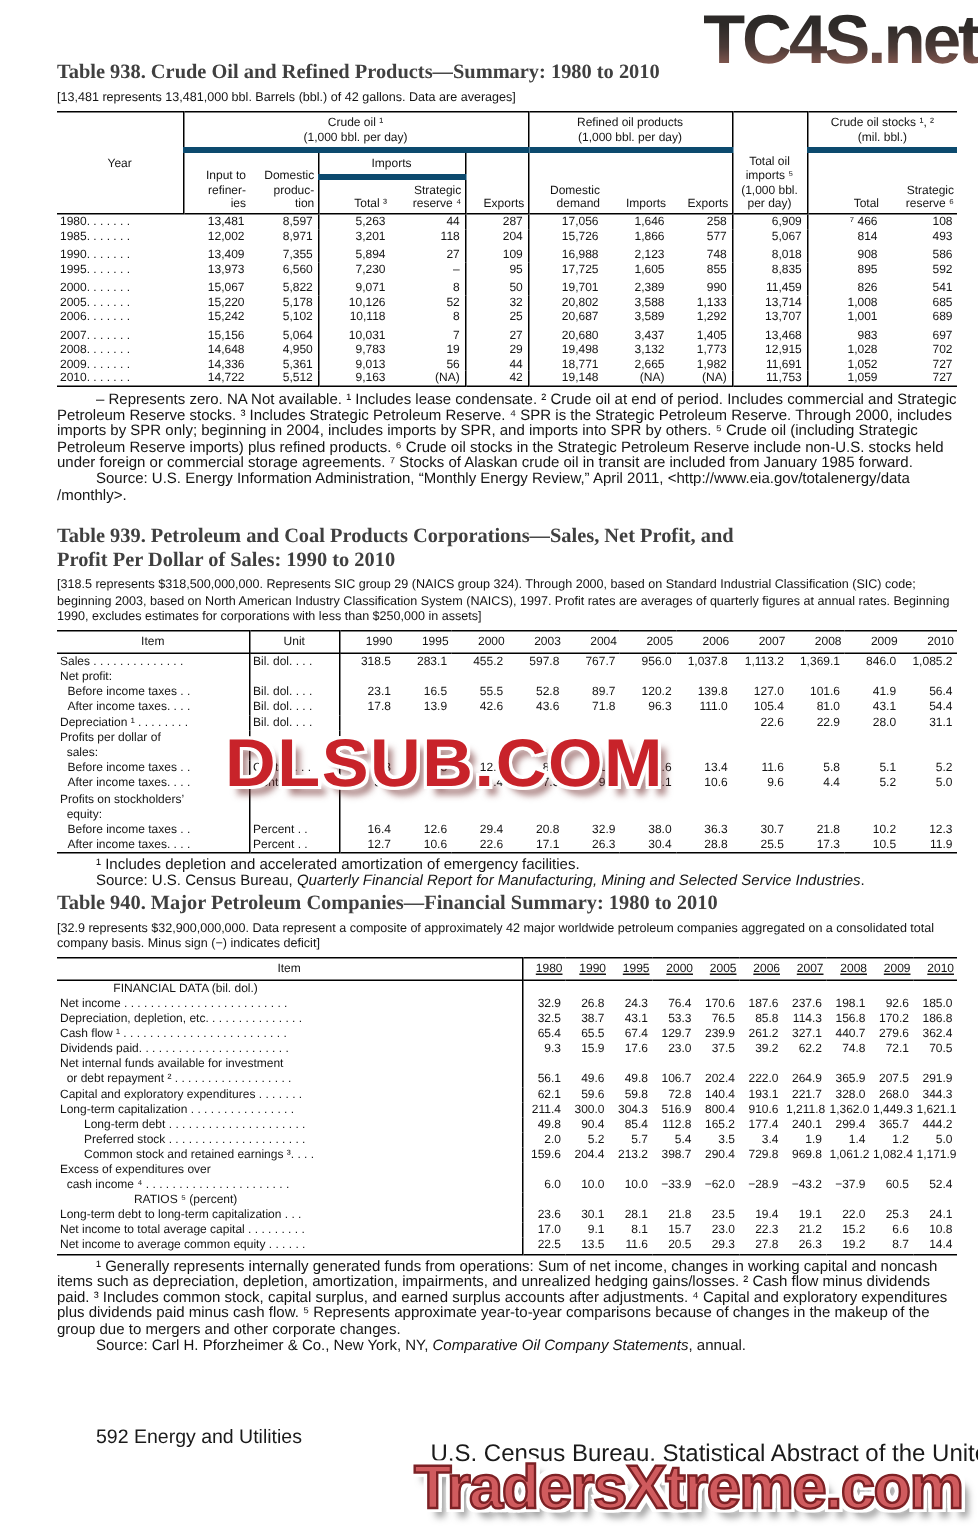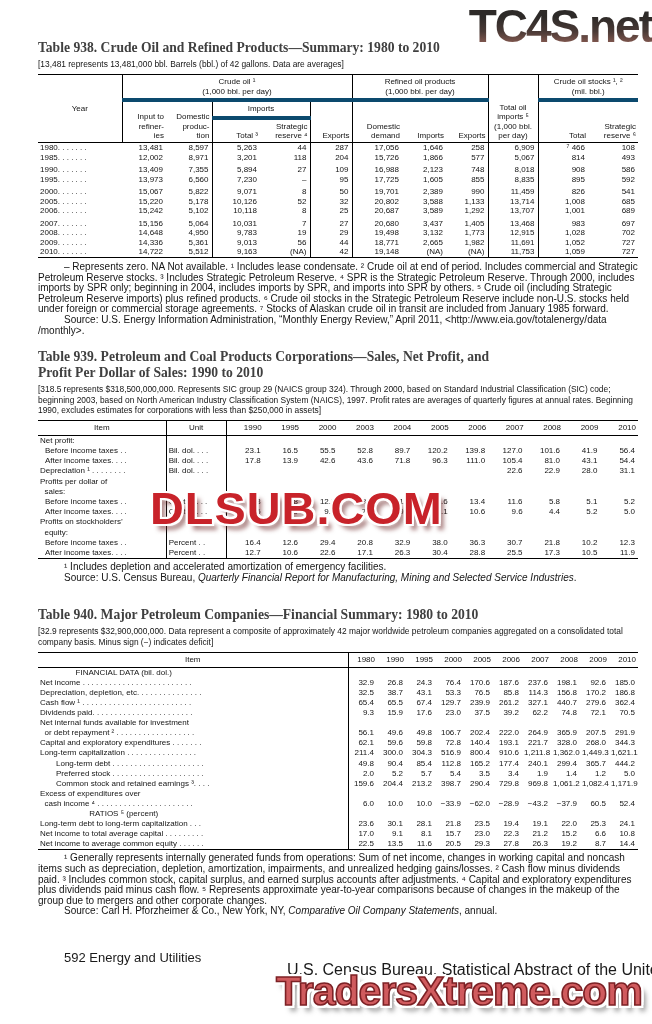--- a/index.html
+++ b/index.html
@@ -39,30 +39,30 @@
   .t939 th.h-unit{text-align:center;}
   .t939 th.h-year{text-align:right;}
   .t939 td.unit{white-space:nowrap;border-right:1px solid #000;}
   .t939 th.h-unit,.t939 td.lbl,.t939 th.h-item{border-right:1px solid #000;}
   .t939 td.ind{padding-left:7px;}
   .t939 td{line-height:10.2px;}
   
   .t940{border-top:1.4px solid #000;border-bottom:1.4px solid #000;margin-bottom:3px;}
   .t940 thead th{border-bottom:1px solid #000;}
   .t940 th.h-item{text-align:center;border-right:1px solid #000;}
-  .t940 th.h-year{text-align:right;}
+  .t940 th.h-year{text-align:right;text-decoration:underline;}
   .t940 td.lbl{border-right:1px solid #000;}
   .t940 td.sec{text-align:center;padding-right:140px;}
   .t940 td.ind{padding-left:18px;}
   .t940 td{line-height:10.1px;}
   
   .fn{font-size:10px;line-height:10.6px;margin:1px 0 0 0;text-indent:26px;}
   .src{margin:0;}
   .gap-a{margin-bottom:13px;}
-  .gap-b{margin-bottom:24px;}
+  .gap-b{margin-bottom:0;}
   .it{font-style:italic;}
   
   .wm-top{
     position:absolute;top:3px;right:0;z-index:5;
     font:bold 46px/1 "Liberation Sans","DejaVu Sans",sans-serif;letter-spacing:-2px;
     background:linear-gradient(180deg,#2d2a28 30%,#4a3a36 62%,#936157 95%);
     -webkit-background-clip:text;background-clip:text;color:transparent;-webkit-text-fill-color:transparent;
   }
   .wm-mid{
     position:absolute;left:150px;top:486px;z-index:6;
@@ -325,20 +325,35 @@
         <th class="h-year">2005</th>
         <th class="h-year">2006</th>
         <th class="h-year">2007</th>
         <th class="h-year">2008</th>
         <th class="h-year">2009</th>
         <th class="h-year">2010</th>
       </tr>
     </thead>
     <tbody>
         <tr>
+          <td class="lbl">Sales . . . . . . . . . . . . . .</td>
+          <td class="unit">Bil. dol. . . .</td>
+          <td class="num">318.5</td>
+          <td class="num">283.1</td>
+          <td class="num">455.2</td>
+          <td class="num">597.8</td>
+          <td class="num">767.7</td>
+          <td class="num">956.0</td>
+          <td class="num">1,037.8</td>
+          <td class="num">1,113.2</td>
+          <td class="num">1,369.1</td>
+          <td class="num">846.0</td>
+          <td class="num">1,085.2</td>
+        </tr>
+        <tr>
           <td class="lbl">Net profit:</td>
           <td class="unit"></td>
           <td class="num"></td>
           <td class="num"></td>
           <td class="num"></td>
           <td class="num"></td>
           <td class="num"></td>
           <td class="num"></td>
           <td class="num"></td>
           <td class="num"></td>

